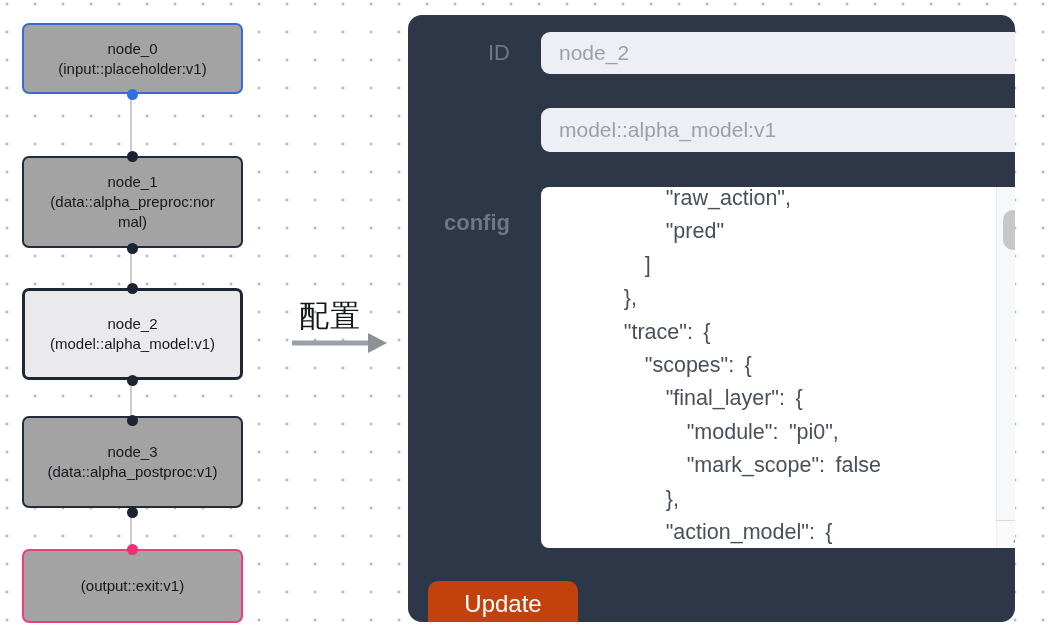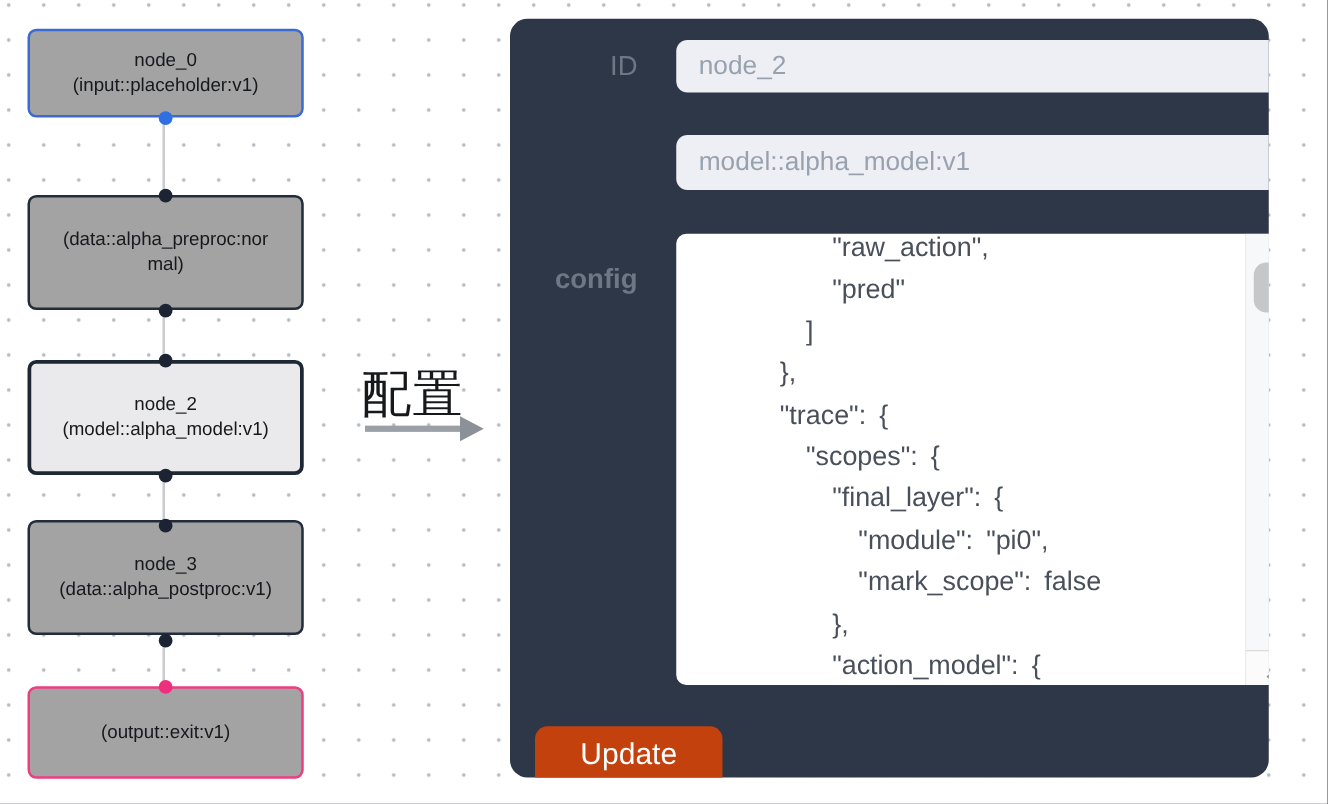--- a/index.html
+++ b/index.html
@@ -32,21 +32,21 @@
   .port {
     position: absolute; width: 11px; height: 11px; border-radius: 50%;
     background: #1c2433; z-index: 3;
   }
   .port--blue { background: #2f6fe4; }
   .port--pink { background: #ee2f7b; }
 
   
   .transfer-label {
     position: absolute; left: 288px; top: 299px; width: 84px;
-    font-size: 40px; line-height: 34px; color: #16181c; text-align: center;
+    font-size: 30px; line-height: 34px; color: #16181c; text-align: center;
     letter-spacing: 1px;
   }
   .transfer-arrow { position: absolute; left: 290px; top: 330px; }
 
   
   .panel {
     position: absolute; left: 408px; top: 15px; width: 607px; height: 607px;
     background: #2d3748; border-radius: 14px; overflow: hidden; z-index: 4;
   }
   .field-label {
@@ -108,20 +108,21 @@
 
 <div class="node node--input" style="top:23px; height:71px;">
   <div class="node-inner">
     <div class="node-title">node_0</div>
     <div>(input::placeholder:v1)</div>
   </div>
 </div>
 
 <div class="node" style="top:156px; height:92px;">
   <div class="node-inner">
+    <div class="node-title">node_1</div>
     <div>(data::alpha_preproc:normal)</div>
   </div>
 </div>
 
 <div class="node node--selected" style="top:288px; height:92px;">
   <div class="node-inner">
     <div class="node-title">node_2</div>
     <div>(model::alpha_model:v1)</div>
   </div>
 </div>

